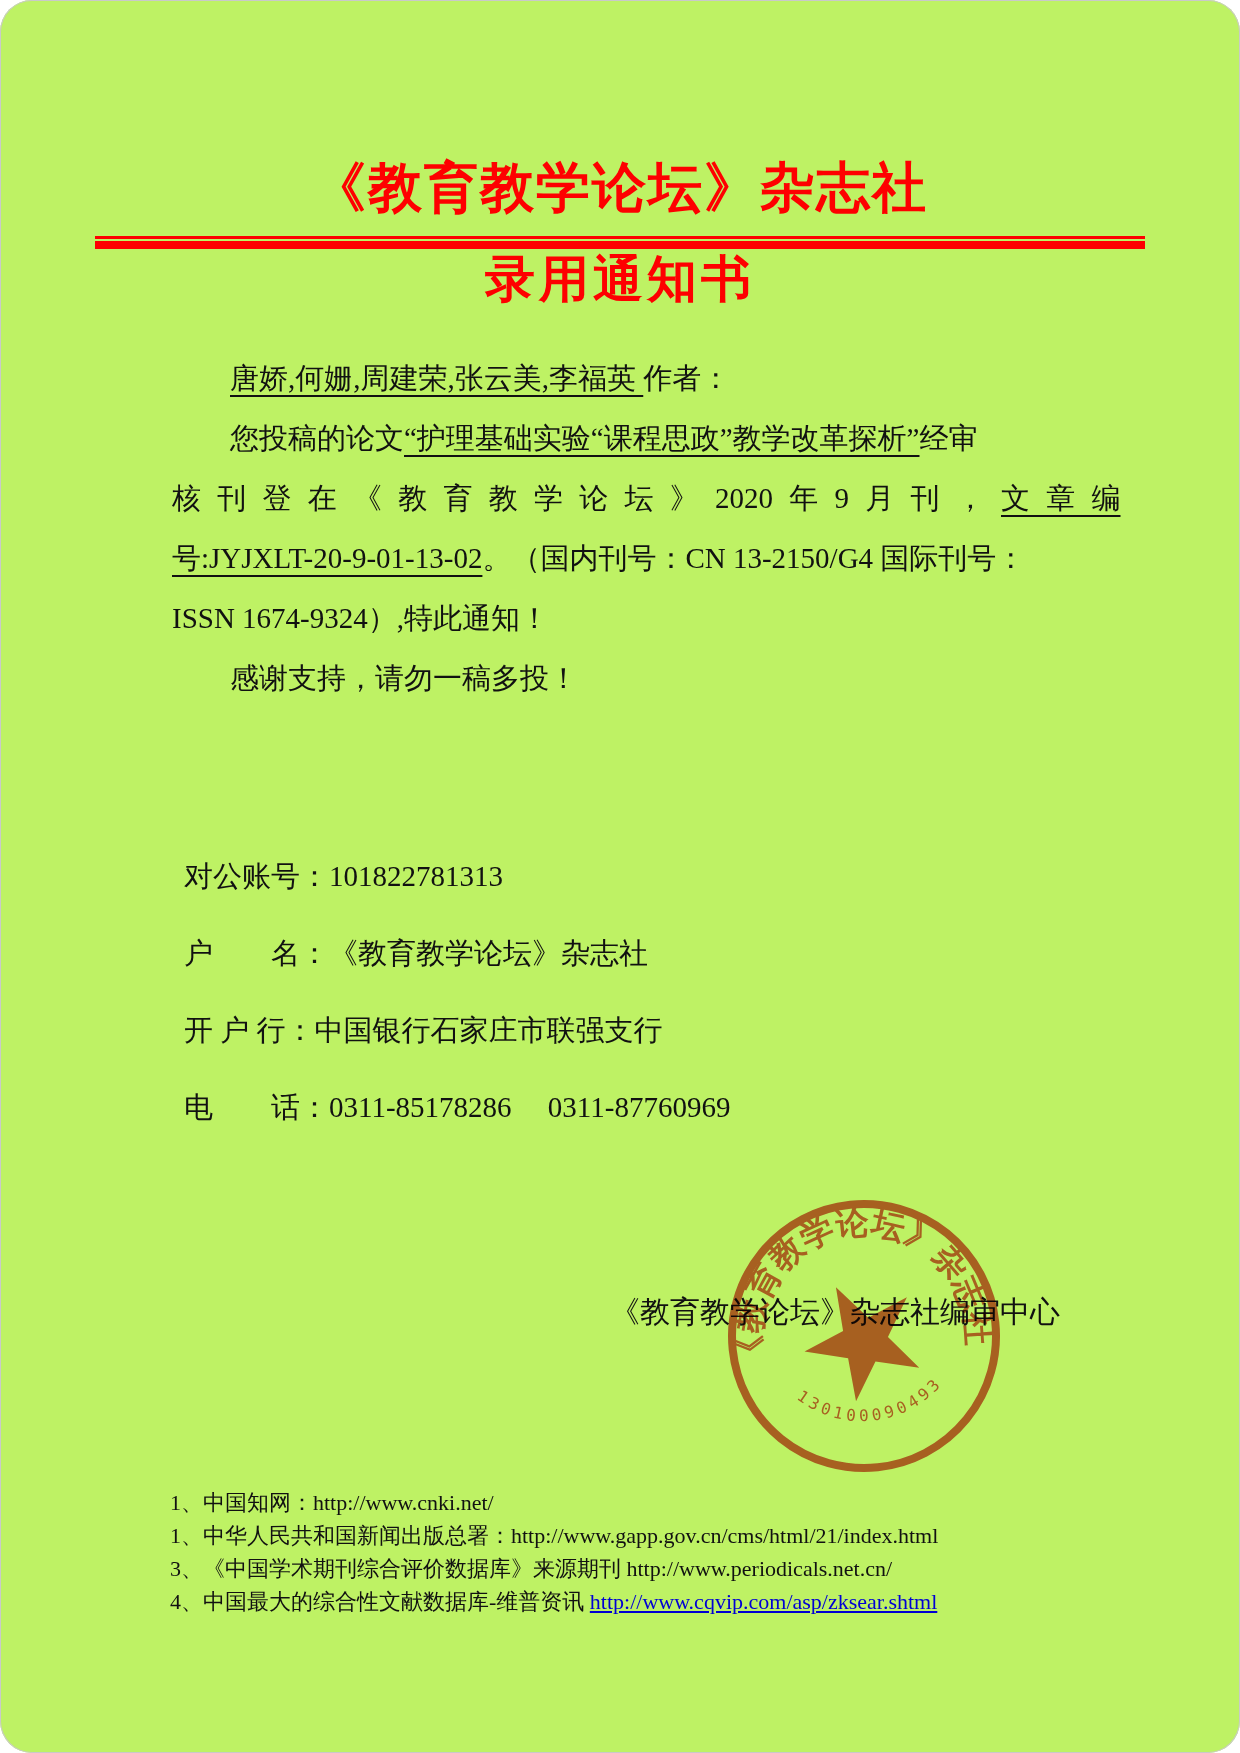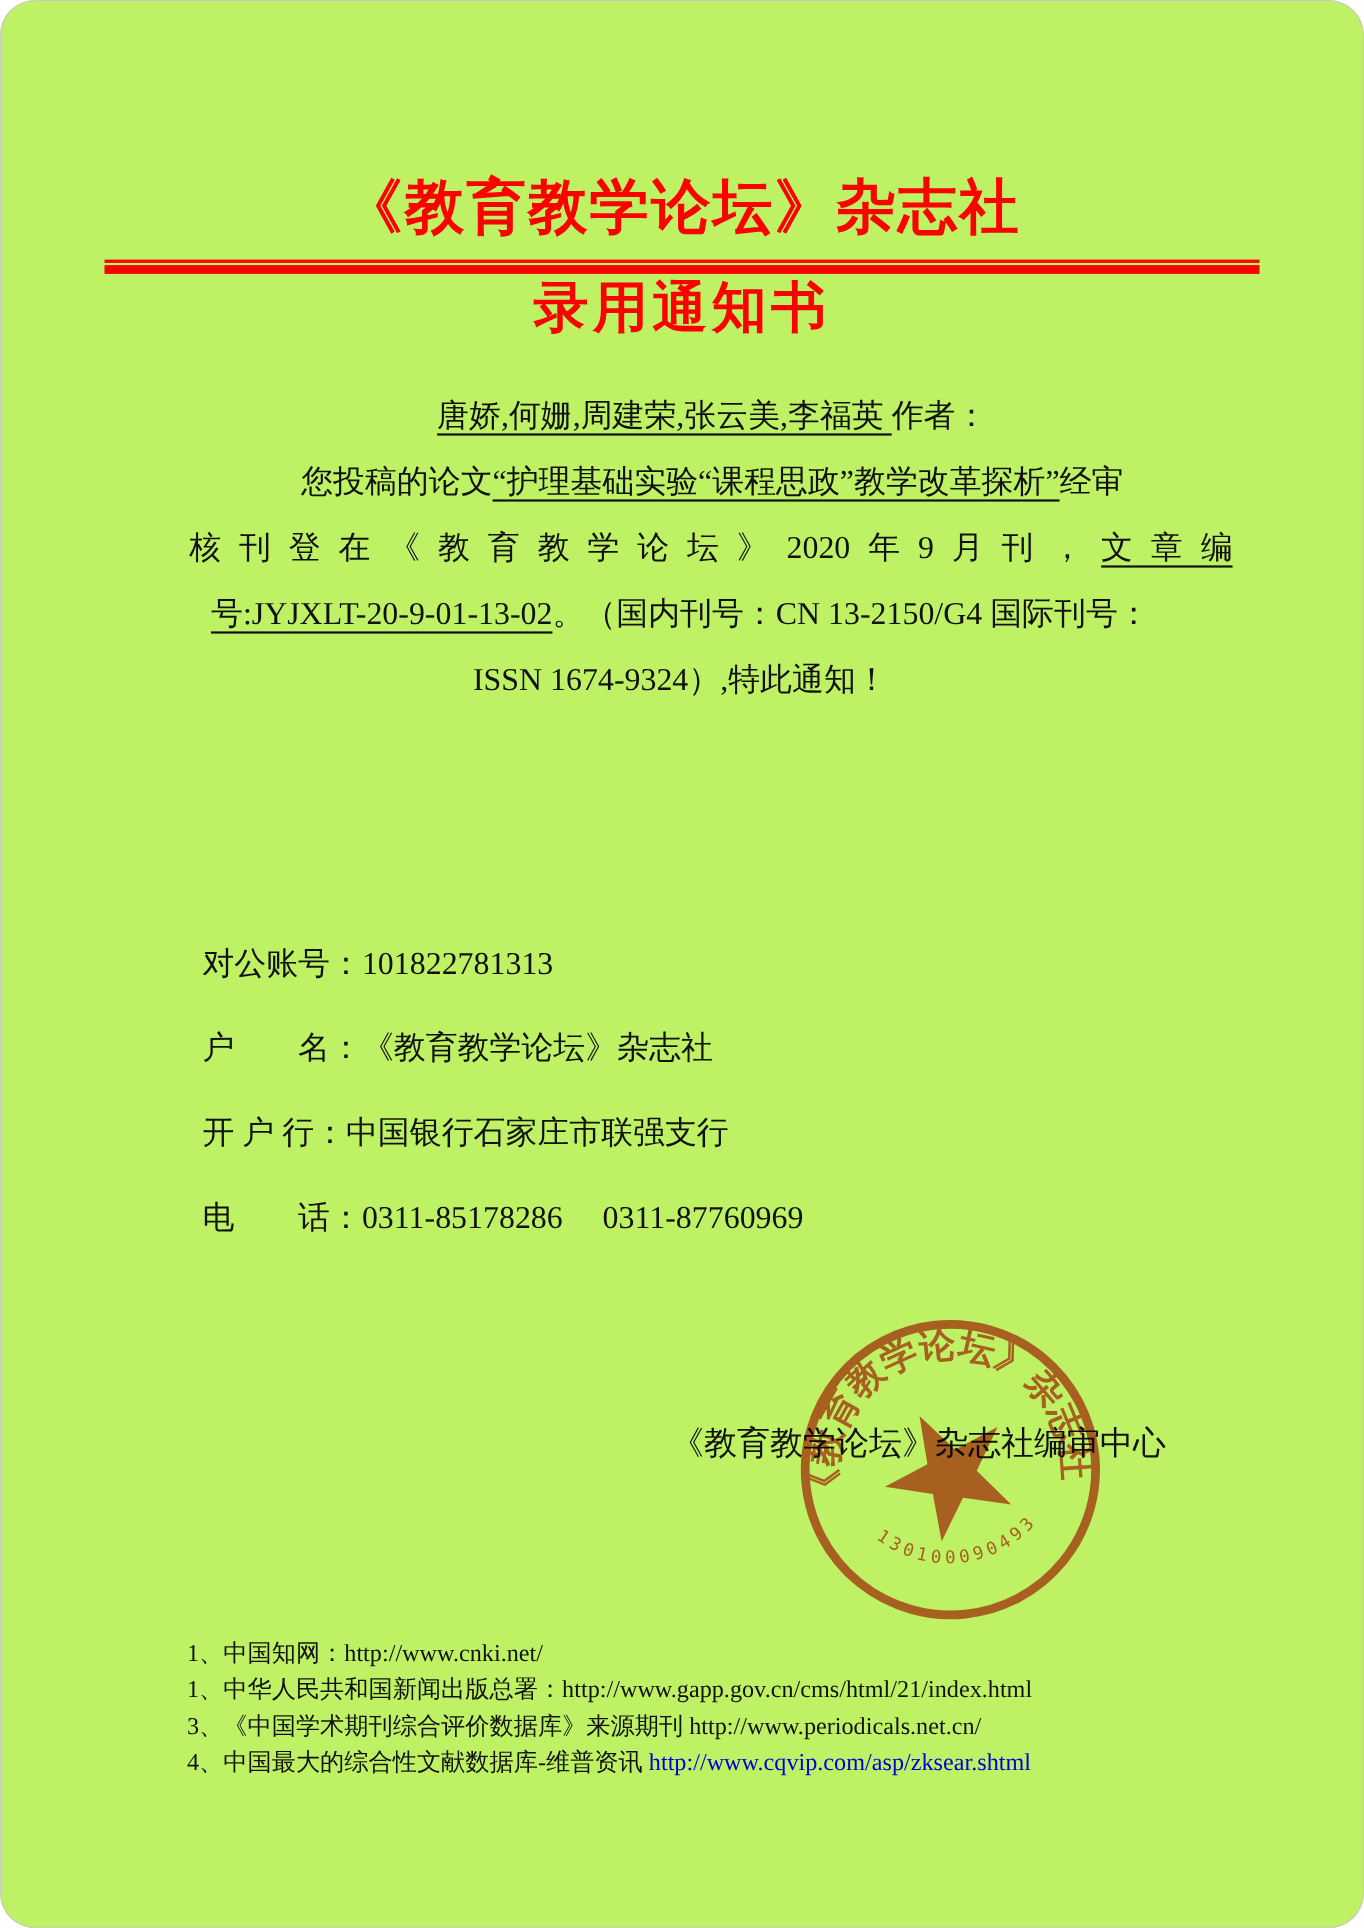--- a/index.html
+++ b/index.html
@@ -25,21 +25,21 @@
   .doc-title{
     position:absolute;top:246px;left:0;width:100%;
     text-align:center;font-size:50px;font-weight:bold;
     letter-spacing:4px;margin:0;
   }
   
   .body-block{
     position:absolute;left:172px;top:348px;width:893px;
     font-size:29px;
   }
-  .body-block p{margin:0;height:60px;line-height:60px;white-space:nowrap;text-align:center;}
+  .body-block p{margin:0;height:60px;line-height:60px;white-space:nowrap;}
   .indent{padding-left:58px;}
   .u{
     text-decoration:underline;
     text-decoration-thickness:2px;
     text-underline-offset:7px;
   }
   .spread{word-spacing:9px;}
   
   .account-block{
     position:absolute;left:172px;top:832px;width:893px;
@@ -61,20 +61,21 @@
     font-size:30px;white-space:nowrap;z-index:2;
   }
   
   .footer-block{
     position:absolute;left:170px;top:1486px;width:960px;
     font-size:22px;
   }
   .footer-block p{margin:0;height:33px;line-height:33px;white-space:nowrap;}
   .footer-block .url{font-family:"Liberation Serif","DejaVu Serif",serif;}
   .link{
+    text-decoration:underline;
     cursor:pointer;
     margin-top:28px;
   }
 </style>
 </head>
 <body>
 
 <div class="page">
 
   <h1 class="mag-title" style="color: rgb(254, 0, 0);">《教育教学论坛》杂志社</h1>
@@ -96,21 +97,21 @@
     <p class="spread">
       <span>核 刊 登 在 《 教 育 教 学 论 坛 》 2020 年 9 月 刊 ， </span><span class="u">文 章 编</span>
     </p>
     <p>
       <span class="u">号:JYJXLT-20-9-01-13-02</span><span>。（国内刊号：CN 13-2150/G4 国际刊号：</span>
     </p>
     <p>
       <span>ISSN 1674-9324）,特此通知！</span>
     </p>
     <p>
-      <span style="padding-left:58px"></span>
+      <span style="padding-left:58px"></span><span>感谢支持，请勿一稿多投！</span>
     </p>
   </div>
 
   <div class="account-block">
     <p><span>对公账号：</span><span>101822781313</span></p>
     <p><span>户　　名：</span><span>《教育教学论坛》杂志社</span></p>
     <p><span>开 户 行：</span><span>中国银行石家庄市联强支行</span></p>
     <p><span>电　　话：</span><span>0311-85178286　 0311-87760969</span></p>
   </div>
 

